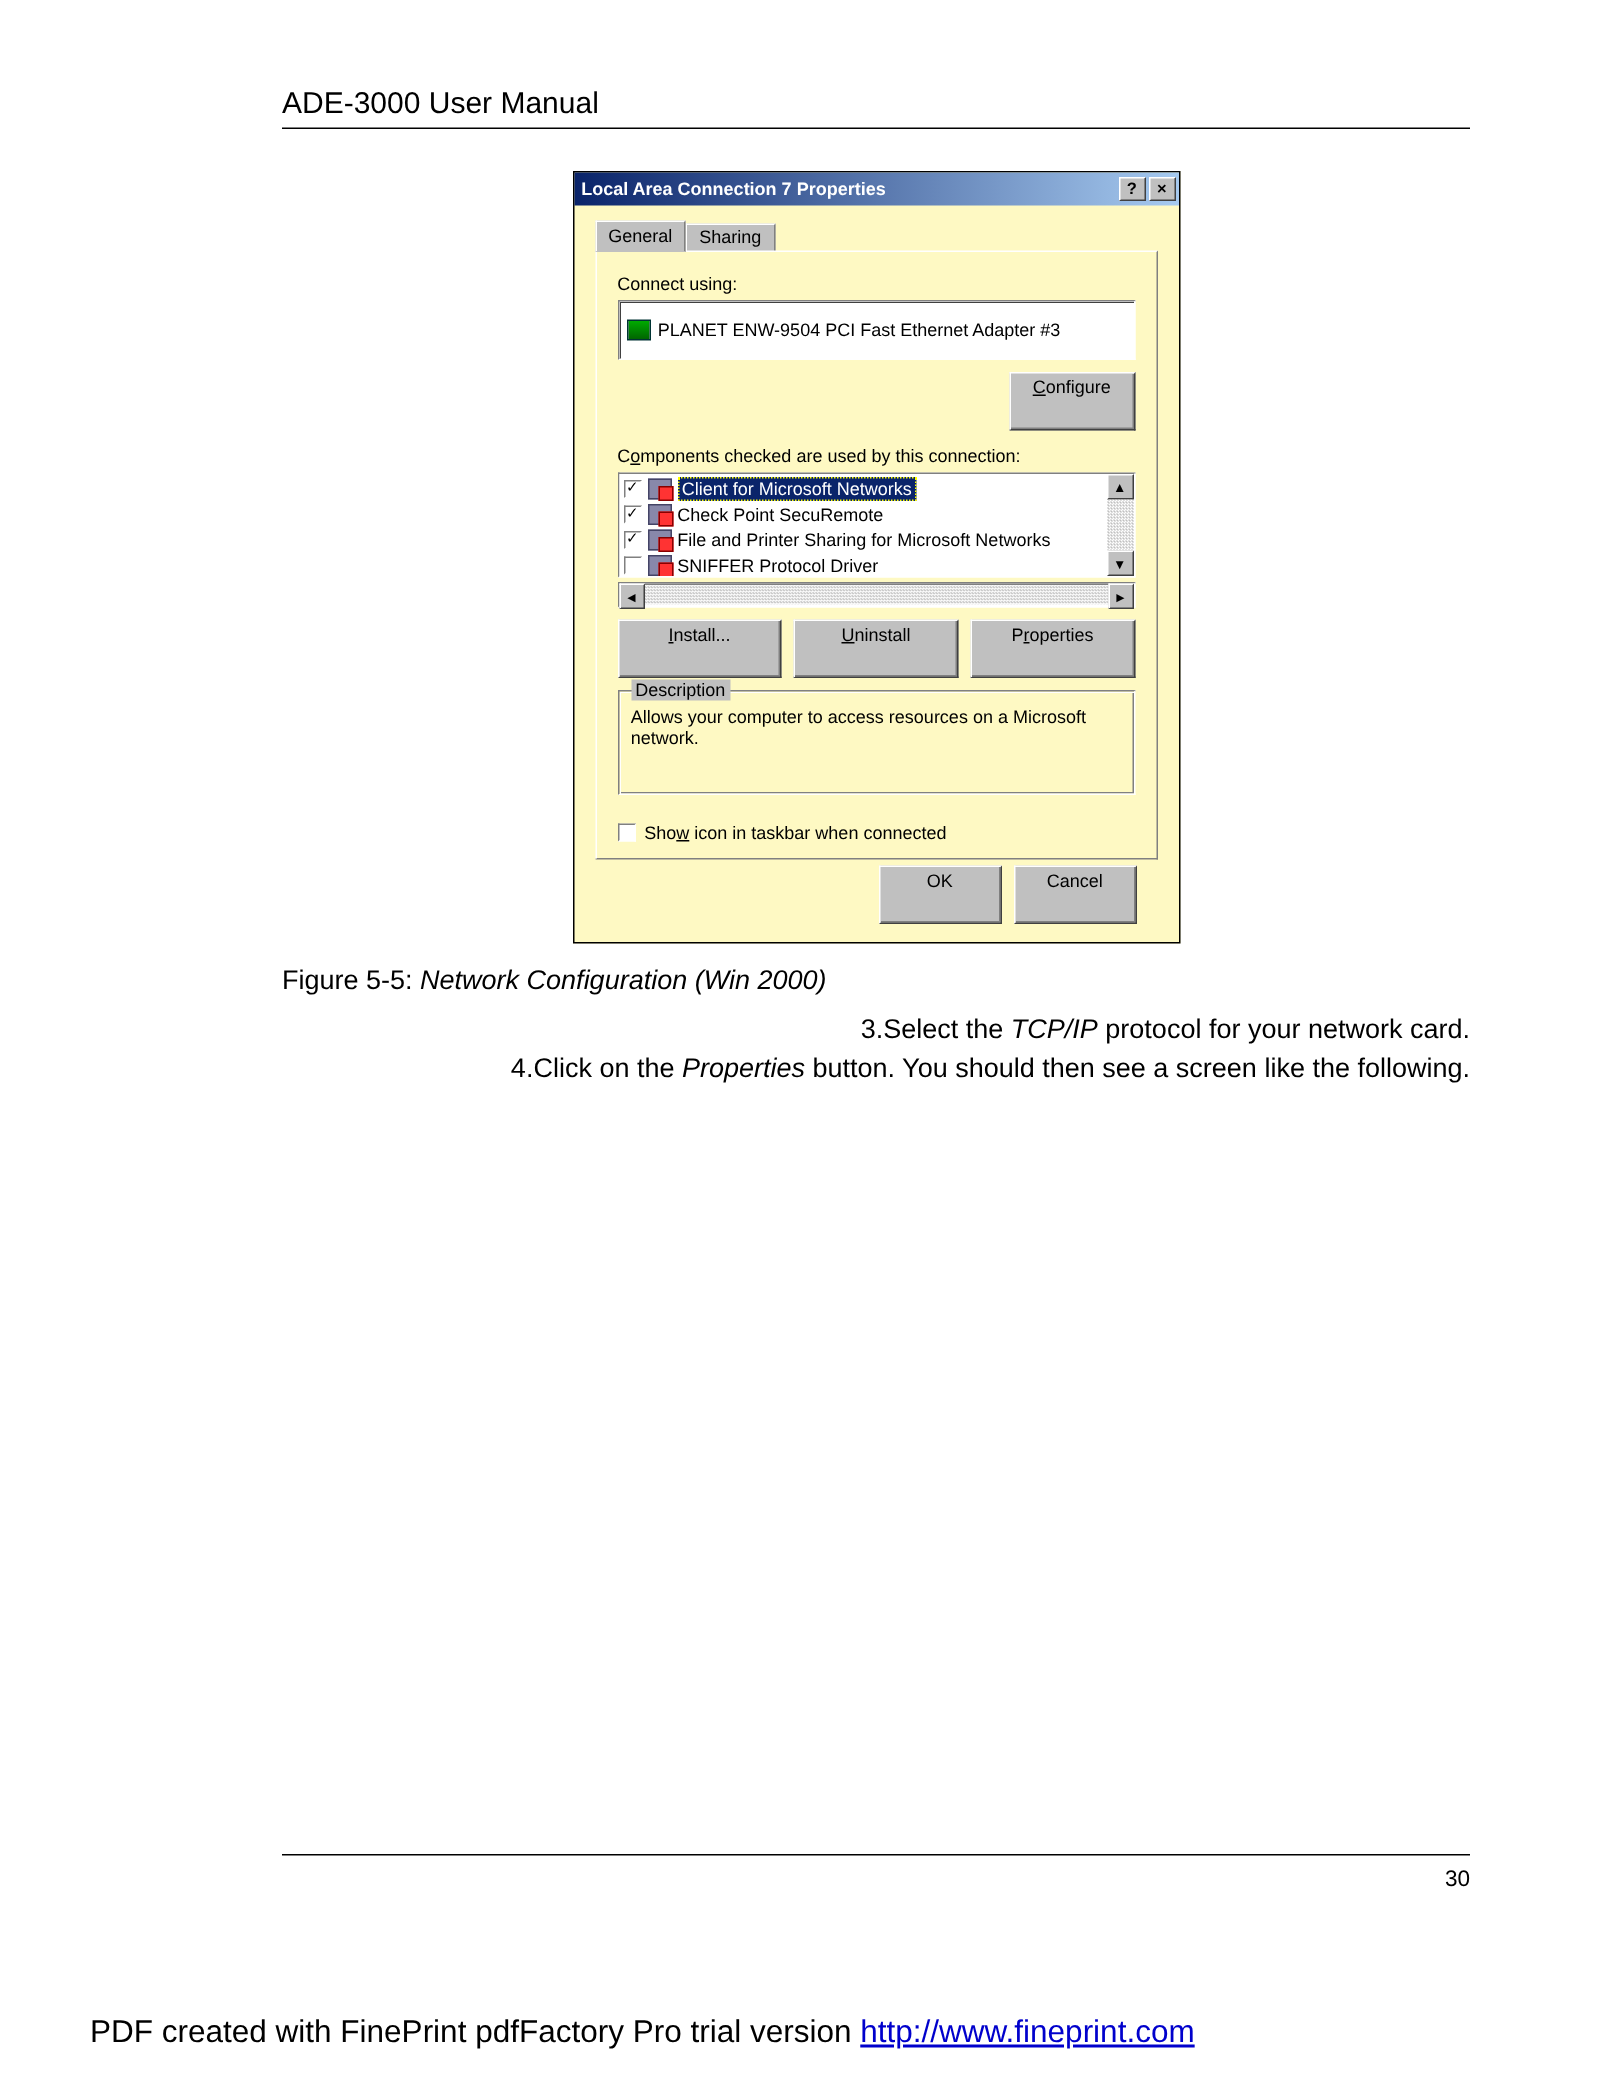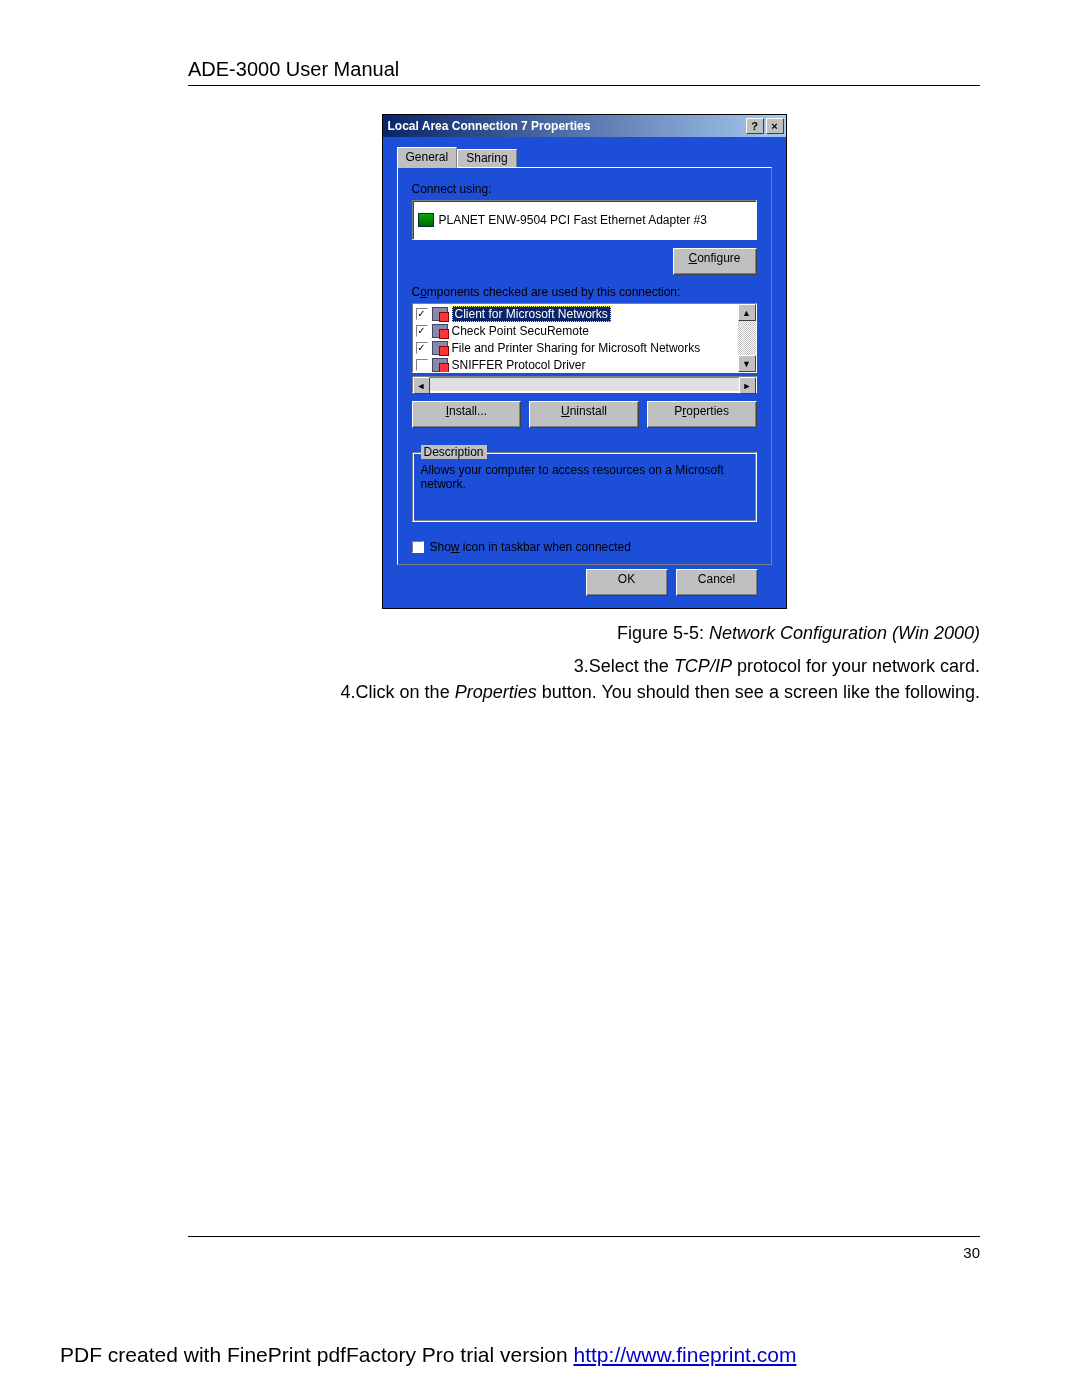--- a/index.html
+++ b/index.html
@@ -19,21 +19,21 @@
     font-size: 20px;
     color: #000;
     padding-bottom: 4px;
     border-bottom: 1.5px solid #000;
     margin-bottom: 28px;
   }
   .dialog {
     width: 405px;
     margin: 0 auto 14px;
     border: 1px solid #000;
-    background: #1d4ed8;
+    background: #fef9c3;
     font-family: "MS Sans Serif", Tahoma, sans-serif;
     font-size: 12px;
   }
   .titlebar {
     background: linear-gradient(to right, #0a246a, #a6caf0);
     color: #fff;
     font-weight: bold;
     display: flex;
     align-items: center;
     height: 22px;
@@ -99,21 +99,21 @@
   .win-btn {
     background: #c0c0c0;
     border-top: 1px solid #fff;
     border-left: 1px solid #fff;
     border-right: 1px solid #404040;
     border-bottom: 1px solid #404040;
     box-shadow: inset -1px -1px 0 #808080;
     font-size: 12px;
     text-align: center;
     padding: 2px 0 3px;
-    height: 27px;
+    height: 39px;
   }
   .cfg-row { display: flex; justify-content: flex-end; margin-bottom: 10px; }
   .cfg-btn { width: 84px; }
   .components-box {
     position: relative;
     height: 70px;
     margin-bottom: 3px;
   }
   .comp-list {
     position: absolute; left:0; top:0; right:18px; bottom:0;
@@ -156,41 +156,41 @@
     border-right:1px solid #404040; border-bottom:1px solid #404040;
     background:#c0c0c0; display:flex; align-items:center; justify-content:center;
     font-size:9px;
   }
   .vscroll .track { flex:1; background: repeating-conic-gradient(#c0c0c0 0 25%, #fff 0 50%) 50% / 2px 2px; }
   .hscroll {
     height: 17px; display:flex; margin-bottom: 8px;
   }
   .hscroll .arrow-btn { width:17px; height:17px; }
   .hscroll .track { flex:1; background: repeating-conic-gradient(#c0c0c0 0 25%, #fff 0 50%) 50% / 2px 2px; border-top:1px solid #808080; border-bottom:1px solid #fff;}
-  .btn-row { display:flex; gap: 8px; margin-bottom: 24px; }
+  .btn-row { display:flex; gap: 8px; margin-bottom: 8px; }
   .btn-row .win-btn { flex:1; }
   .fieldset {
     border-top:1px solid #808080; border-left:1px solid #808080;
     border-right:1px solid #fff; border-bottom:1px solid #fff;
     box-shadow: inset 1px 1px 0 #fff, inset -1px -1px 0 #808080;
     padding: 10px 8px 30px;
     position: relative;
   }
   .fieldset-legend {
     position:absolute; top:-8px; left:8px;
     background:#c0c0c0; padding:0 3px; font-size:12px;
   }
   .chk-row { display:flex; align-items:center; gap:6px; font-size:12px; margin-top:18px; }
   .dialog-footer {
     display:flex; justify-content:flex-end; gap:8px;
     padding: 4px 14px 0;
   }
   .dialog-footer .win-btn { width:82px; }
   .caption {
-    text-align:right; font-size:18px; margin: 6px 0 10px;
+    text-align:left; font-size:18px; margin: 6px 0 10px;
   }
   .caption .figlabel { font-style: normal; }
   .caption .figtitle { font-style: italic; }
   .step {
     font-size: 18px; margin: 2px 0 2px 30px; text-indent: -24px; padding-left:24px;
     line-height: 1.35;
     text-align: right;
   }
   .step .num { display:inline-block; width:24px; }
   .step em { font-style: italic; }

